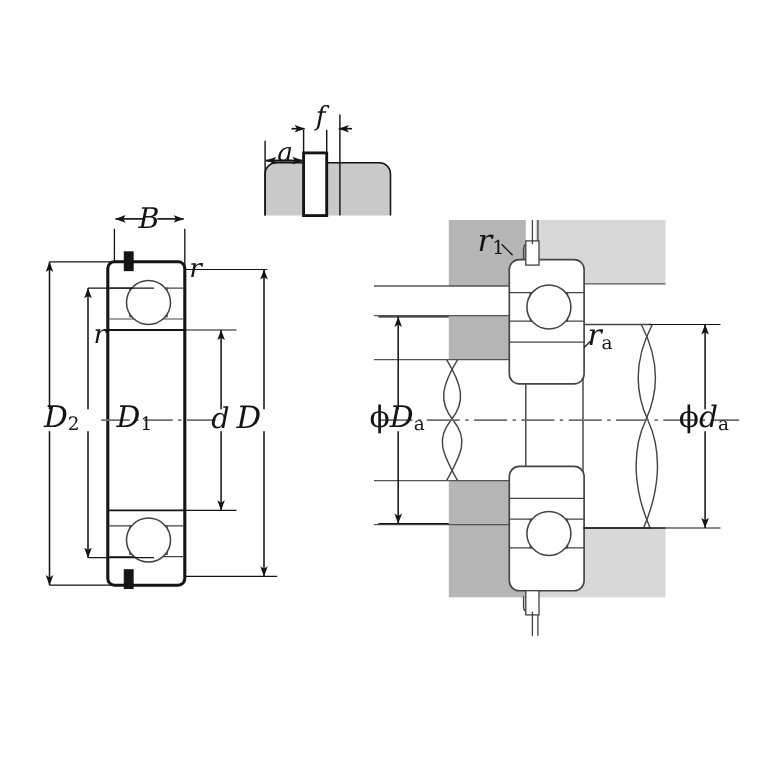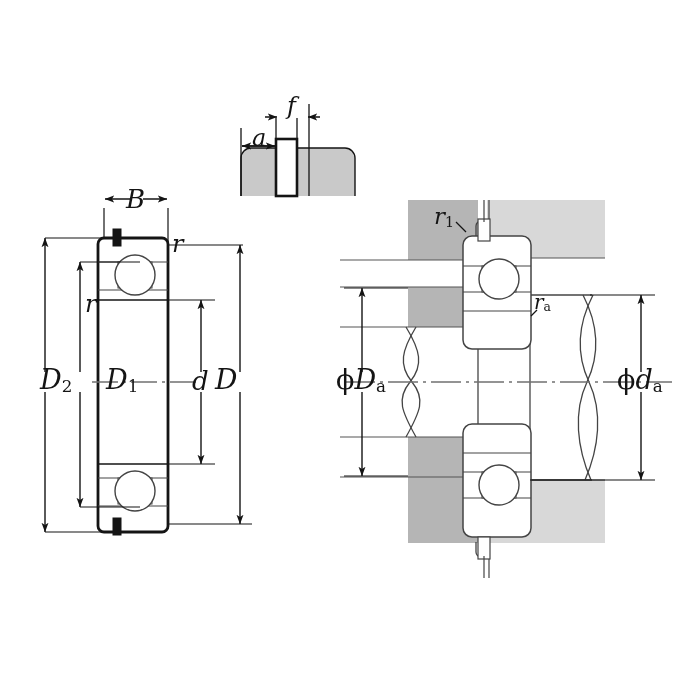--- a/index.html
+++ b/index.html
@@ -209,21 +209,21 @@
   <div class="lbl" style="left:85px;top:292px;font-size:24px;">r</div>
 
   <div class="lbl" style="left:40px;top:366px;font-size:27px;"><span>D</span><sub>2</sub></div>
 
   <div class="lbl" style="left:66px;top:366px;font-size:27px;margin-left:40px;"><span>D</span><sub>1</sub></div>
 
   <div class="lbl" style="left:192px;top:368px;font-size:26px;">d</div>
 
   <div class="lbl" style="left:215px;top:366px;font-size:28px;">D</div>
 
-  <div class="lbl" style="left:434px;top:205px;font-size:23px;"><span>r</span><sub>1</sub></div>
-
-  <div class="lbl" style="left:534px;top:292px;font-size:20px;"><span>r</span><sub>a</sub></div>
+  <div class="lbl" style="left:434px;top:205px;font-size:28px;"><span>r</span><sub>1</sub></div>
+
+  <div class="lbl" style="left:534px;top:292px;font-size:27px;"><span>r</span><sub>a</sub></div>
 
   <div class="lbl" style="left:336px;top:366px;font-size:27px;"><span class="up">ϕ</span><span>D</span><sub>a</sub></div>
 
   <div class="lbl" style="left:617px;top:366px;font-size:27px;"><span class="up">ϕ</span><span>d</span><sub>a</sub></div>
 
 </div>
 
 </body></html>

